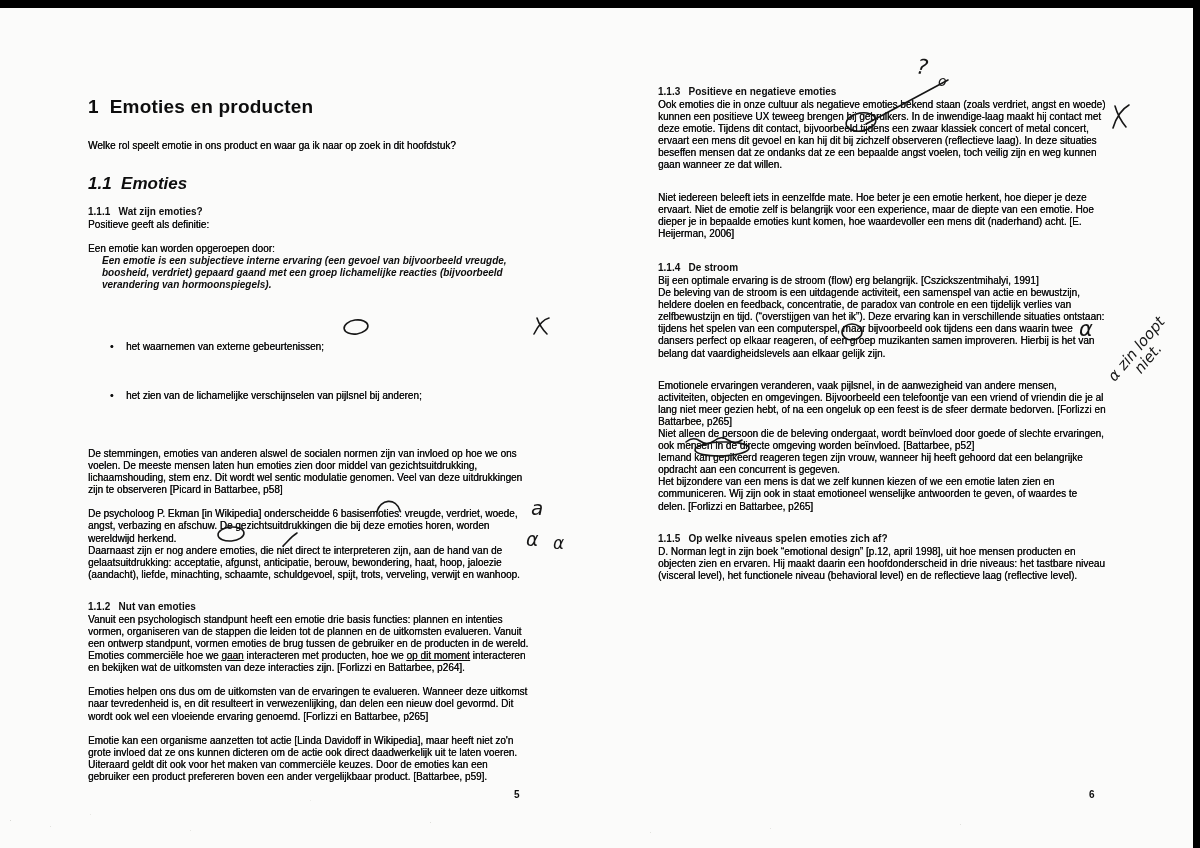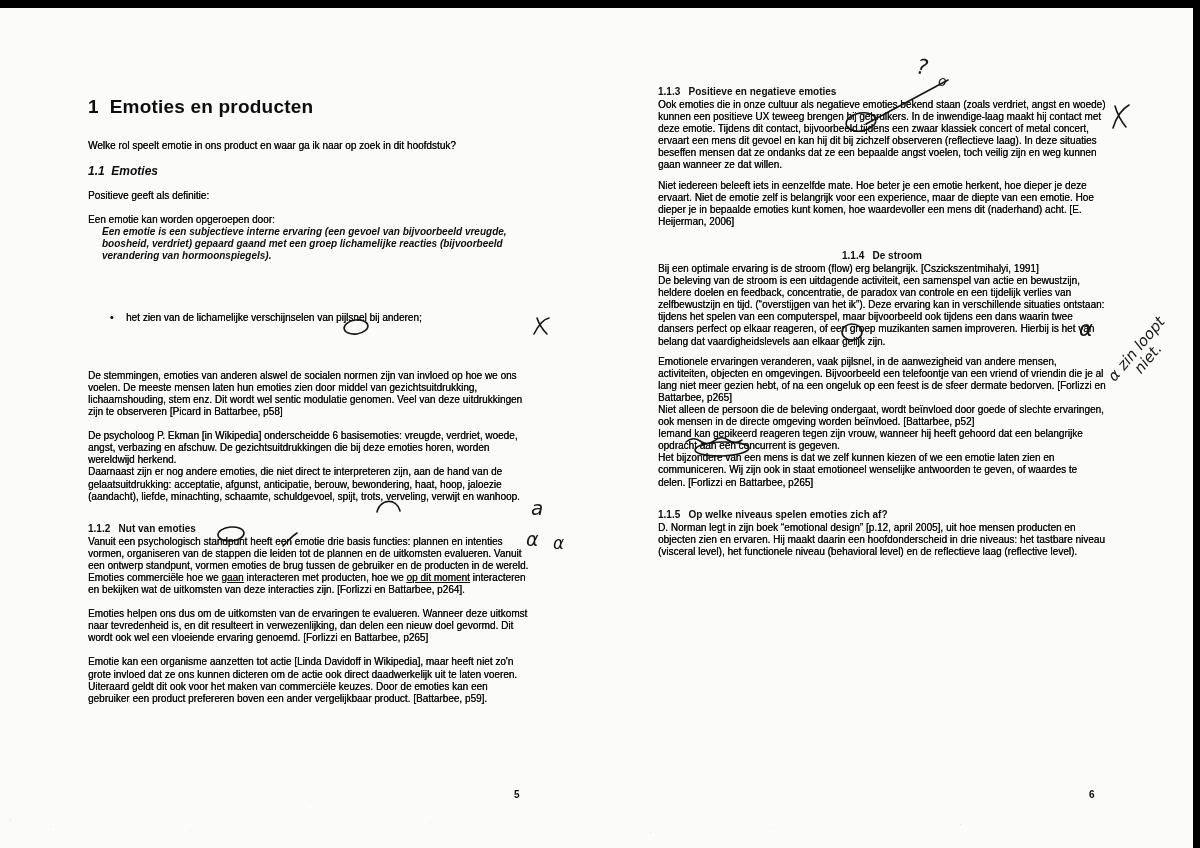--- a/index.html
+++ b/index.html
@@ -15,26 +15,26 @@
   .speckle{position:absolute;left:10px;top:820px;width:1px;height:1px;background:#d8d8d4;
     box-shadow:40px 6px #e2e2de, 180px 10px #e5e5e1, 420px 2px #dededa, 760px 8px #e5e5e1,
                300px -20px #eaeae6, 950px 4px #e2e2de, 80px -6px #e8e8e4, 640px 12px #e2e2de;}
 
   .page{position:absolute;}
   .page-left{left:88px;top:96px;width:442px;}
   .page-right{left:658px;top:86px;width:448px;}
 
   h1,h2,h3,p,ul{margin:0;white-space:pre-wrap;}
   .h1{font-size:19px;font-weight:bold;letter-spacing:.2px;margin-bottom:22px;}
-  .h2{font-size:12px;font-weight:bold;font-style:italic;margin:12px 0 12px 0;}
+  .h2{font-size:17px;font-weight:bold;font-style:italic;margin:22px 0 12px 0;}
   .h3{font-size:10px;font-weight:bold;margin-top:20px;margin-bottom:2px;}
   .h3.first{margin-top:0;}
   .para{font-size:10px;line-height:12.1px;text-shadow:.2px 0 0 currentColor;}
   .mt{margin-top:12px;}
-  .mt-lg{margin-top:8px;}
+  .mt-lg{margin-top:20px;}
   .quote{font-style:italic;font-weight:bold;padding-left:14px;text-shadow:none;}
   .bullets{list-style:none;padding-left:22px;margin:12px 0 10px 0;}
   .bullets li{font-size:10px;line-height:13.2px;text-shadow:.2px 0 0 currentColor;}
   .bullets li::before{content:"•";display:inline-block;width:16px;}
   .u{text-decoration:underline;}
   .pagenum{position:absolute;font-size:10px;font-weight:bold;}
   .pagenum-left{left:514px;top:789px;}
   .pagenum-right{left:1089px;top:789px;}
 
   
@@ -51,52 +51,54 @@
 
 <div class="edge-top"></div>
 <div class="edge-right"></div>
 <div class="speckle"></div>
 
 <div class="page page-left">
   <h1 class="h1">1  Emoties en producten</h1>
   <p class="para">Welke rol speelt emotie in ons product en waar ga ik naar op zoek in dit hoofdstuk?</p>
   <h2 class="h2">1.1  Emoties</h2>
 
+  <h3 class="h3 first">1.1.1   Wat zijn emoties?</h3>
   <p class="para">Positieve geeft als definitie:</p>
   <p class="para mt">Een emotie kan worden opgeroepen door:</p>
   <p class="para quote">Een emotie is een subjectieve interne ervaring (een gevoel van bijvoorbeeld vreugde, boosheid, verdriet) gepaard gaand met een groep lichamelijke reacties (bijvoorbeeld verandering van hormoonspiegels).</p>
   <ul class="bullets">
+    <li>het waarnemen van externe gebeurtenissen;</li>
     <li>het zien van de lichamelijke verschijnselen van pijlsnel bij anderen;</li>
   </ul>
   <p class="para">De stemmingen, emoties van anderen alswel de socialen normen zijn van invloed op hoe we ons voelen. De meeste mensen laten hun emoties zien door middel van gezichtsuitdrukking, lichaamshouding, stem enz. Dit wordt wel sentic modulatie genomen. Veel van deze uitdrukkingen zijn te observeren [Picard in Battarbee, p58]</p>
   <p class="para mt">De psycholoog P. Ekman [in Wikipedia] onderscheidde 6 basisemoties: vreugde, verdriet, woede, angst, verbazing en afschuw. De gezichtsuitdrukkingen die bij deze emoties horen, worden wereldwijd herkend.</p>
   <p class="para">Daarnaast zijn er nog andere emoties, die niet direct te interpreteren zijn, aan de hand van de gelaatsuitdrukking: acceptatie, afgunst, anticipatie, berouw, bewondering, haat, hoop, jaloezie (aandacht), liefde, minachting, schaamte, schuldgevoel, spijt, trots, verveling, verwijt en wanhoop.</p>
 
   <h3 class="h3">1.1.2   Nut van emoties</h3>
   <p class="para">Vanuit een psychologisch standpunt heeft een emotie drie basis functies: plannen en intenties vormen, organiseren van de stappen die leiden tot de plannen en de uitkomsten evalueren. Vanuit een ontwerp standpunt, vormen emoties de brug tussen de gebruiker en de producten in de wereld.</p>
   <p class="para"><span>Emoties commerciële hoe we </span><span class="u">gaan</span><span> interacteren met producten, hoe we </span><span class="u">op dit moment</span><span> interacteren en bekijken wat de uitkomsten van deze interacties zijn. [Forlizzi en Battarbee, p264].</span></p>
   <p class="para mt">Emoties helpen ons dus om de uitkomsten van de ervaringen te evalueren. Wanneer deze uitkomst naar tevredenheid is, en dit resulteert in verwezenlijking, dan delen een nieuw doel gevormd. Dit wordt ook wel een vloeiende ervaring genoemd. [Forlizzi en Battarbee, p265]</p>
   <p class="para mt">Emotie kan een organisme aanzetten tot actie [Linda Davidoff in Wikipedia], maar heeft niet zo'n grote invloed dat ze ons kunnen dicteren om de actie ook direct daadwerkelijk uit te laten voeren. Uiteraard geldt dit ook voor het maken van commerciële keuzes. Door de emoties kan een gebruiker een product prefereren boven een ander vergelijkbaar product. [Battarbee, p59].</p>
 </div>
 
 <div class="page page-right">
   <h3 class="h3 first">1.1.3   Positieve en negatieve emoties</h3>
   <p class="para">Ook emoties die in onze cultuur als negatieve emoties bekend staan (zoals verdriet, angst en woede) kunnen een positieve UX teweeg brengen bij gebruikers. In de inwendige-laag maakt hij contact met deze emotie. Tijdens dit contact, bijvoorbeeld tijdens een zwaar klassiek concert of metal concert, ervaart een mens dit gevoel en kan hij dit bij zichzelf observeren (reflectieve laag). In deze situaties beseffen mensen dat ze ondanks dat ze een bepaalde angst voelen, toch veilig zijn en weg kunnen gaan wanneer ze dat willen.</p>
   <p class="para mt-lg">Niet iedereen beleeft iets in eenzelfde mate. Hoe beter je een emotie herkent, hoe dieper je deze ervaart. Niet de emotie zelf is belangrijk voor een experience, maar de diepte van een emotie. Hoe dieper je in bepaalde emoties kunt komen, hoe waardevoller een mens dit (naderhand) acht. [E. Heijerman, 2006]</p>
 
-  <h3 class="h3" style="margin-top:22px;text-align:center;">1.1.4   De stroom</h3>
+  <h3 class="h3" style="margin-top:22px;">1.1.4   De stroom</h3>
   <p class="para">Bij een optimale ervaring is de stroom (flow) erg belangrijk. [Cszickszentmihalyi, 1991]</p>
   <p class="para">De beleving van de stroom is een uitdagende activiteit, een samenspel van actie en bewustzijn, heldere doelen en feedback, concentratie, de paradox van controle en een tijdelijk verlies van zelfbewustzijn en tijd. (“overstijgen van het ik”). Deze ervaring kan in verschillende situaties ontstaan: tijdens het spelen van een computerspel, maar bijvoorbeeld ook tijdens een dans waarin twee dansers perfect op elkaar reageren, of een groep muzikanten samen improveren. Hierbij is het van belang dat vaardigheidslevels aan elkaar gelijk zijn.</p>
   <p class="para mt-lg">Emotionele ervaringen veranderen, vaak pijlsnel, in de aanwezigheid van andere mensen, activiteiten, objecten en omgevingen. Bijvoorbeeld een telefoontje van een vriend of vriendin die je al lang niet meer gezien hebt, of na een ongeluk op een feest is de sfeer dermate bedorven. [Forlizzi en Battarbee, p265]</p>
   <p class="para">Niet alleen de persoon die de beleving ondergaat, wordt beïnvloed door goede of slechte ervaringen, ook mensen in de directe omgeving worden beïnvloed. [Battarbee, p52]</p>
   <p class="para">Iemand kan gepikeerd reageren tegen zijn vrouw, wanneer hij heeft gehoord dat een belangrijke opdracht aan een concurrent is gegeven.</p>
   <p class="para">Het bijzondere van een mens is dat we zelf kunnen kiezen of we een emotie laten zien en communiceren. Wij zijn ook in staat emotioneel wenselijke antwoorden te geven, of waardes te delen. [Forlizzi en Battarbee, p265]</p>
 
   <h3 class="h3">1.1.5   Op welke niveaus spelen emoties zich af?</h3>
-  <p class="para">D. Norman legt in zijn boek “emotional design” [p.12, april 2005], uit hoe mensen producten en objecten zien en ervaren. Hij maakt daarin een hoofdonderscheid in drie niveaus: het tastbare niveau (visceral level), het functionele niveau (behavioral level) en de reflectieve laag (reflective level).</p>
+  <p class="para">D. Norman legt in zijn boek “emotional design” [p.12, april 1998], uit hoe mensen producten en objecten zien en ervaren. Hij maakt daarin een hoofdonderscheid in drie niveaus: het tastbare niveau (visceral level), het functionele niveau (behavioral level) en de reflectieve laag (reflective level).</p>
 </div>
 
 <div class="pagenum pagenum-left">5</div>
 <div class="pagenum pagenum-right">6</div>
 
 <svg class="ink-layer" width="1200" height="848" viewBox="0 0 1200 848" fill="none" stroke="#161616" stroke-width="1.6" stroke-linecap="round">
 
   <ellipse cx="356" cy="327" rx="12" ry="7" transform="rotate(-8 356 327)"></ellipse>
   <path d="M534,334 C538,326 544,319 549,318 M537,318 C539,324 543,330 547,334"></path>
 

